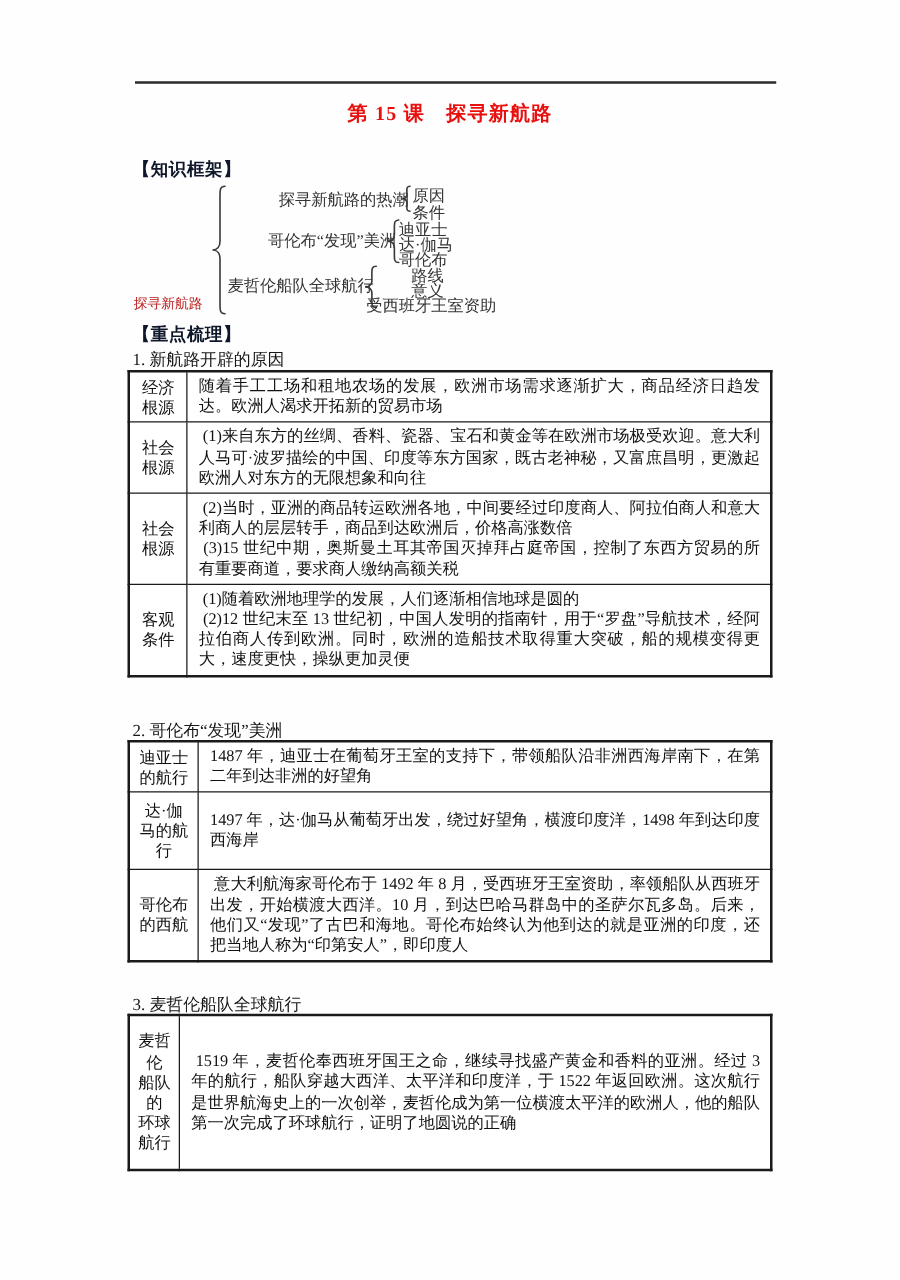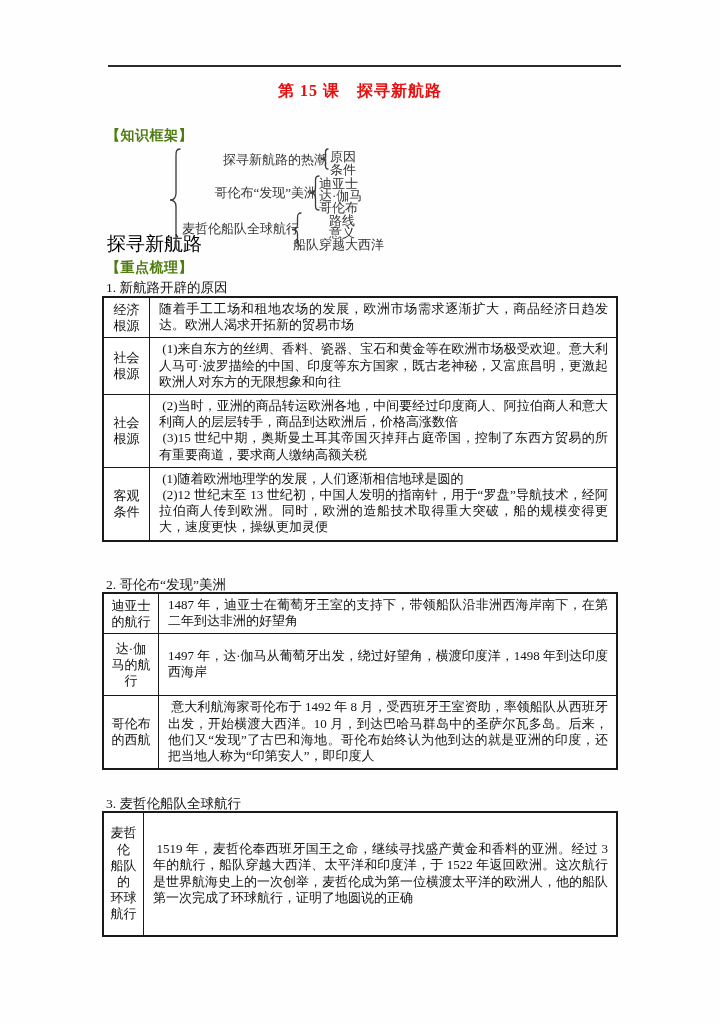--- a/index.html
+++ b/index.html
@@ -26,21 +26,21 @@
     text-align: center;
     font-size: 16px;
     font-weight: bold;
     letter-spacing: 1px;
     color: #e8100f;
   }
   .sec-head {
     position: absolute;
     font-size: 14px;
     font-weight: bold;
-    color: #4d7c0f;
+    color: #0f172a;
     letter-spacing: 0.5px;
   }
   .sec-head.fw { left: 106px; top: 127px; }
   .sec-head.kp { left: 106px; top: 259px; }
   .tbl-head {
     position: absolute;
     font-size: 13.5px;
     font-weight: normal;
     color: #161616;
   }
@@ -50,21 +50,21 @@
 
   
   .diagram {
     position: absolute;
     left: 100px; top: 146px;
     width: 430px; height: 112px;
     font-size: 13px;
     color: #333333;
   }
   .diagram span { position: absolute; white-space: nowrap; line-height: 13px; }
-  .d-root  { left: 7px;  top: 91px; font-size: 19px; color: #000000; }
+  .d-root  { left: 7px;  top: 91px; font-size: 11px; color: #b91c1c; }
   .d-lab1  { right: 203px; top: 7px; }
   .d-lab2  { right: 213px; top: 40px; }
   .d-lab3  { right: 231px; top: 76px; }
   .d-i10   { left: 230px; top: 4px; }
   .d-i11   { left: 230px; top: 17px; }
   .d-i20   { left: 219px; top: 31px; }
   .d-i21   { left: 219px; top: 43px; }
   .d-i22   { left: 219px; top: 55px; }
   .d-i30   { left: 229px; top: 68px; }
   .d-i31   { left: 229px; top: 80px; }
@@ -143,21 +143,21 @@
     <span class="d-i20">迪亚士</span>
     <span class="d-i21">达·伽马</span>
     <span class="d-i22">哥伦布</span>
 
     <span class="d-lab3">麦哲伦船队全球航行</span>
     <svg class="brace b3" width="12" height="36" viewBox="0 0 12 36">
       <path d="M 11 1 C 7.5 1 7.5 3.5 7.5 6 L 7.5 13 C 7.5 15.5 5.5 17.5 2 17.5 C 5.5 17.5 7.5 19.5 7.5 22 L 7.5 29 C 7.5 31.5 7.5 34 11 34"></path>
     </svg>
     <span class="d-i30">路线</span>
     <span class="d-i31">意义</span>
-    <span class="d-impact">船队穿越大西洋</span>
+    <span class="d-impact">受西班牙王室资助</span>
   </div>
 
   <div class="sec-head kp">【重点梳理】</div>
 
   <div class="tbl-head h1">1. 新航路开辟的原因</div>
   <table class="tbl t1">
     <tbody>
         <tr>
       <td class="lab">经济
 根源</td>

